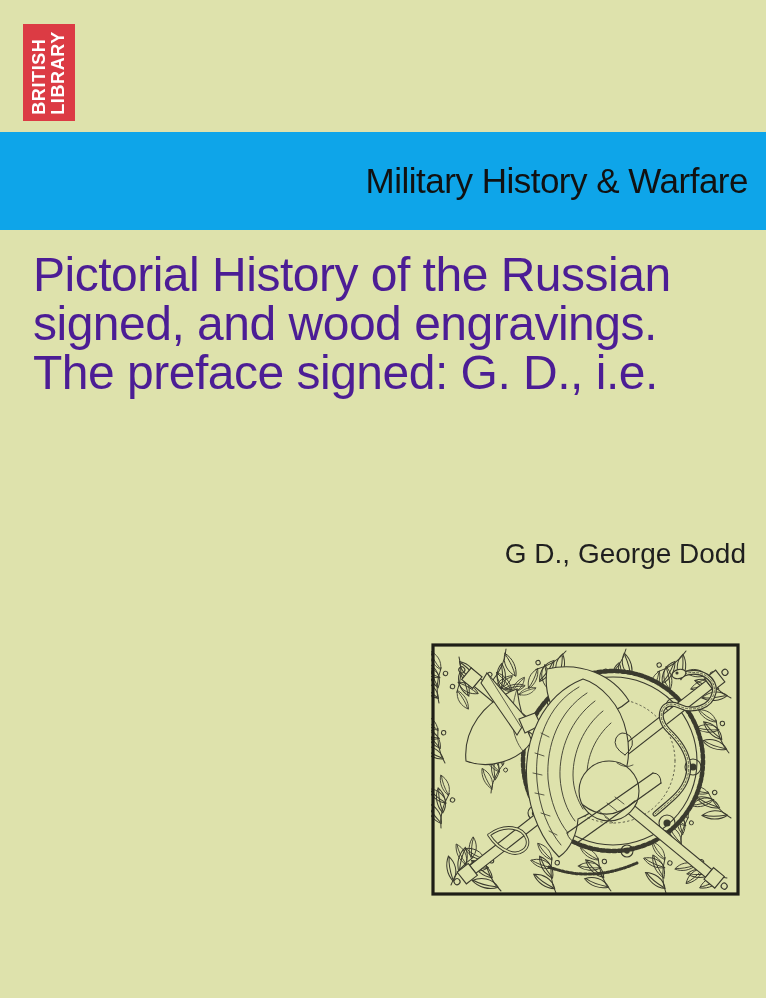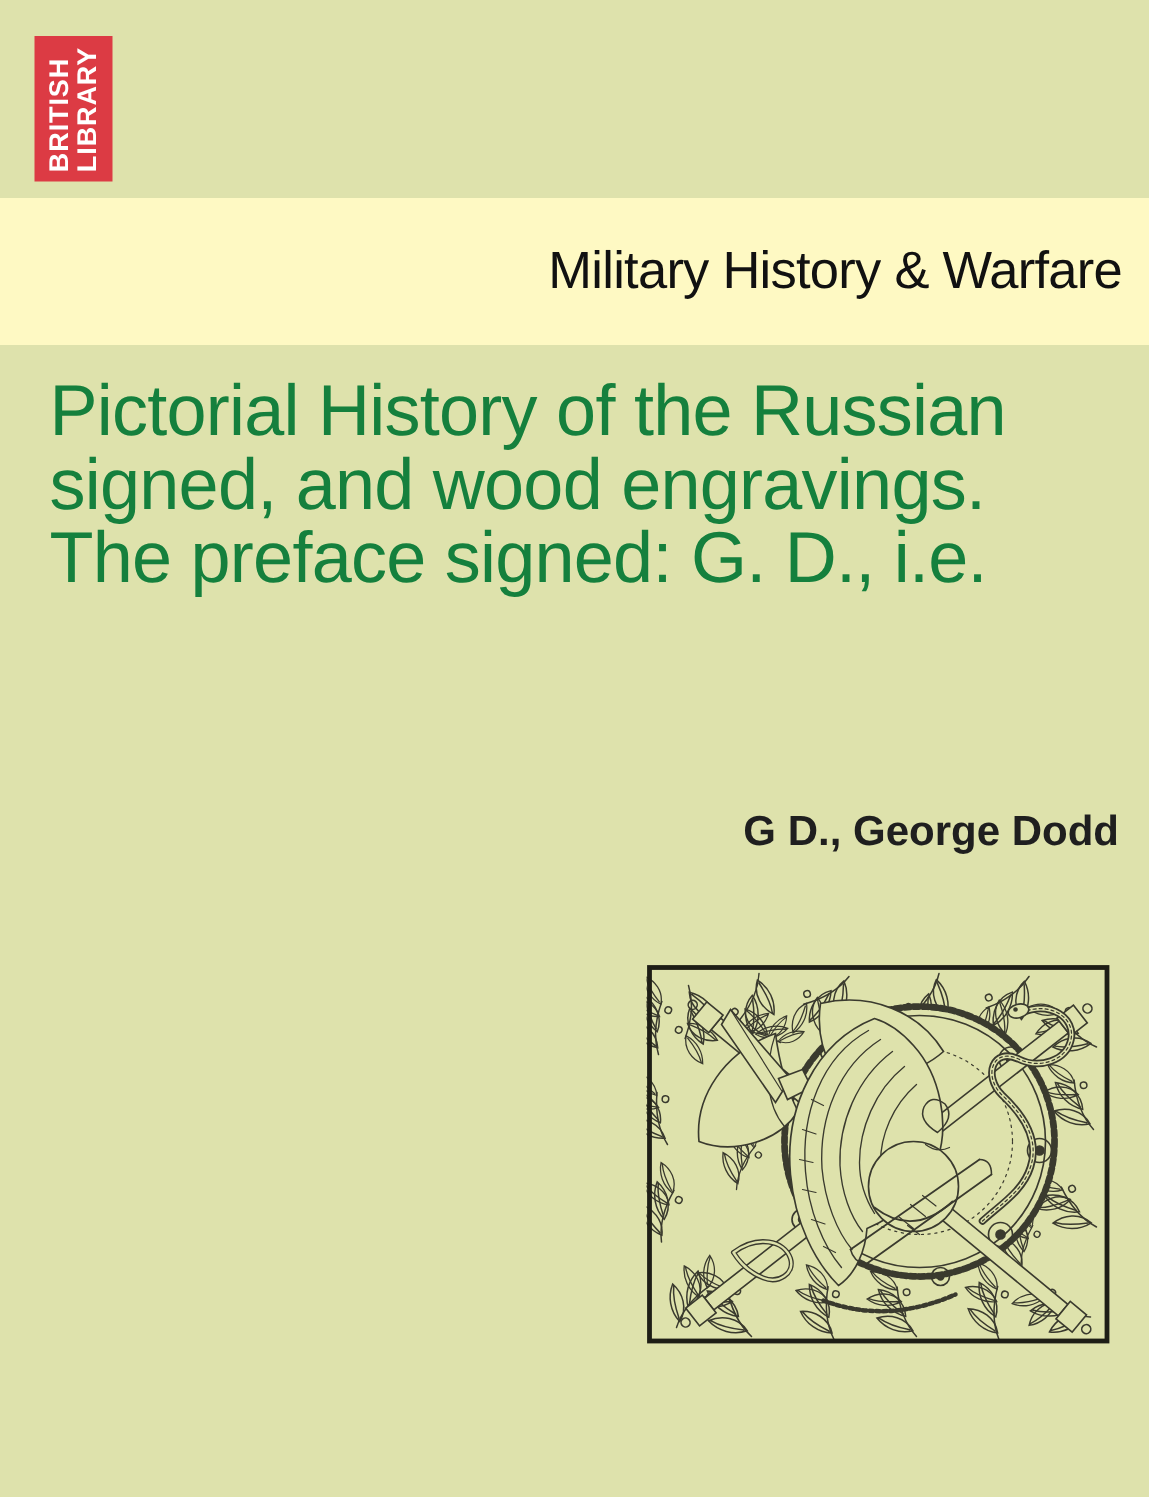--- a/index.html
+++ b/index.html
@@ -23,45 +23,44 @@
     font-weight:bold;
     font-size:18px;
     line-height:19px;
     letter-spacing:0.6px;
     white-space:nowrap;
     text-align:left;
   }
   
   .band{
     position:absolute;left:0;top:132px;width:766px;height:98px;
-    background:#fef9c3;
+    background:#0ea5e9;
     display:flex;align-items:center;justify-content:flex-end;
     box-sizing:border-box;
     padding-right:18px;
   }
   .band-label{
     font-size:35px;
     color:#111111;
     letter-spacing:-0.5px;
   }
   
   .title{
     position:absolute;left:33px;top:250px;width:720px;
     font-size:48px;
     line-height:49px;
-    color:#15803d;
+    color:#4c1d95;
     letter-spacing:-0.5px;
   }
   
   .author{
     position:absolute;right:20px;top:538px;
     font-size:28px;
     color:#1f1f1f;
     text-align:right;
-    font-weight:bold;
   }
   
   .engraving{
     position:absolute;left:431px;top:643px;width:309px;height:253px;
   }
   .engraving svg{display:block;width:100%;height:100%;}
 </style>
 </head>
 <body>
 

